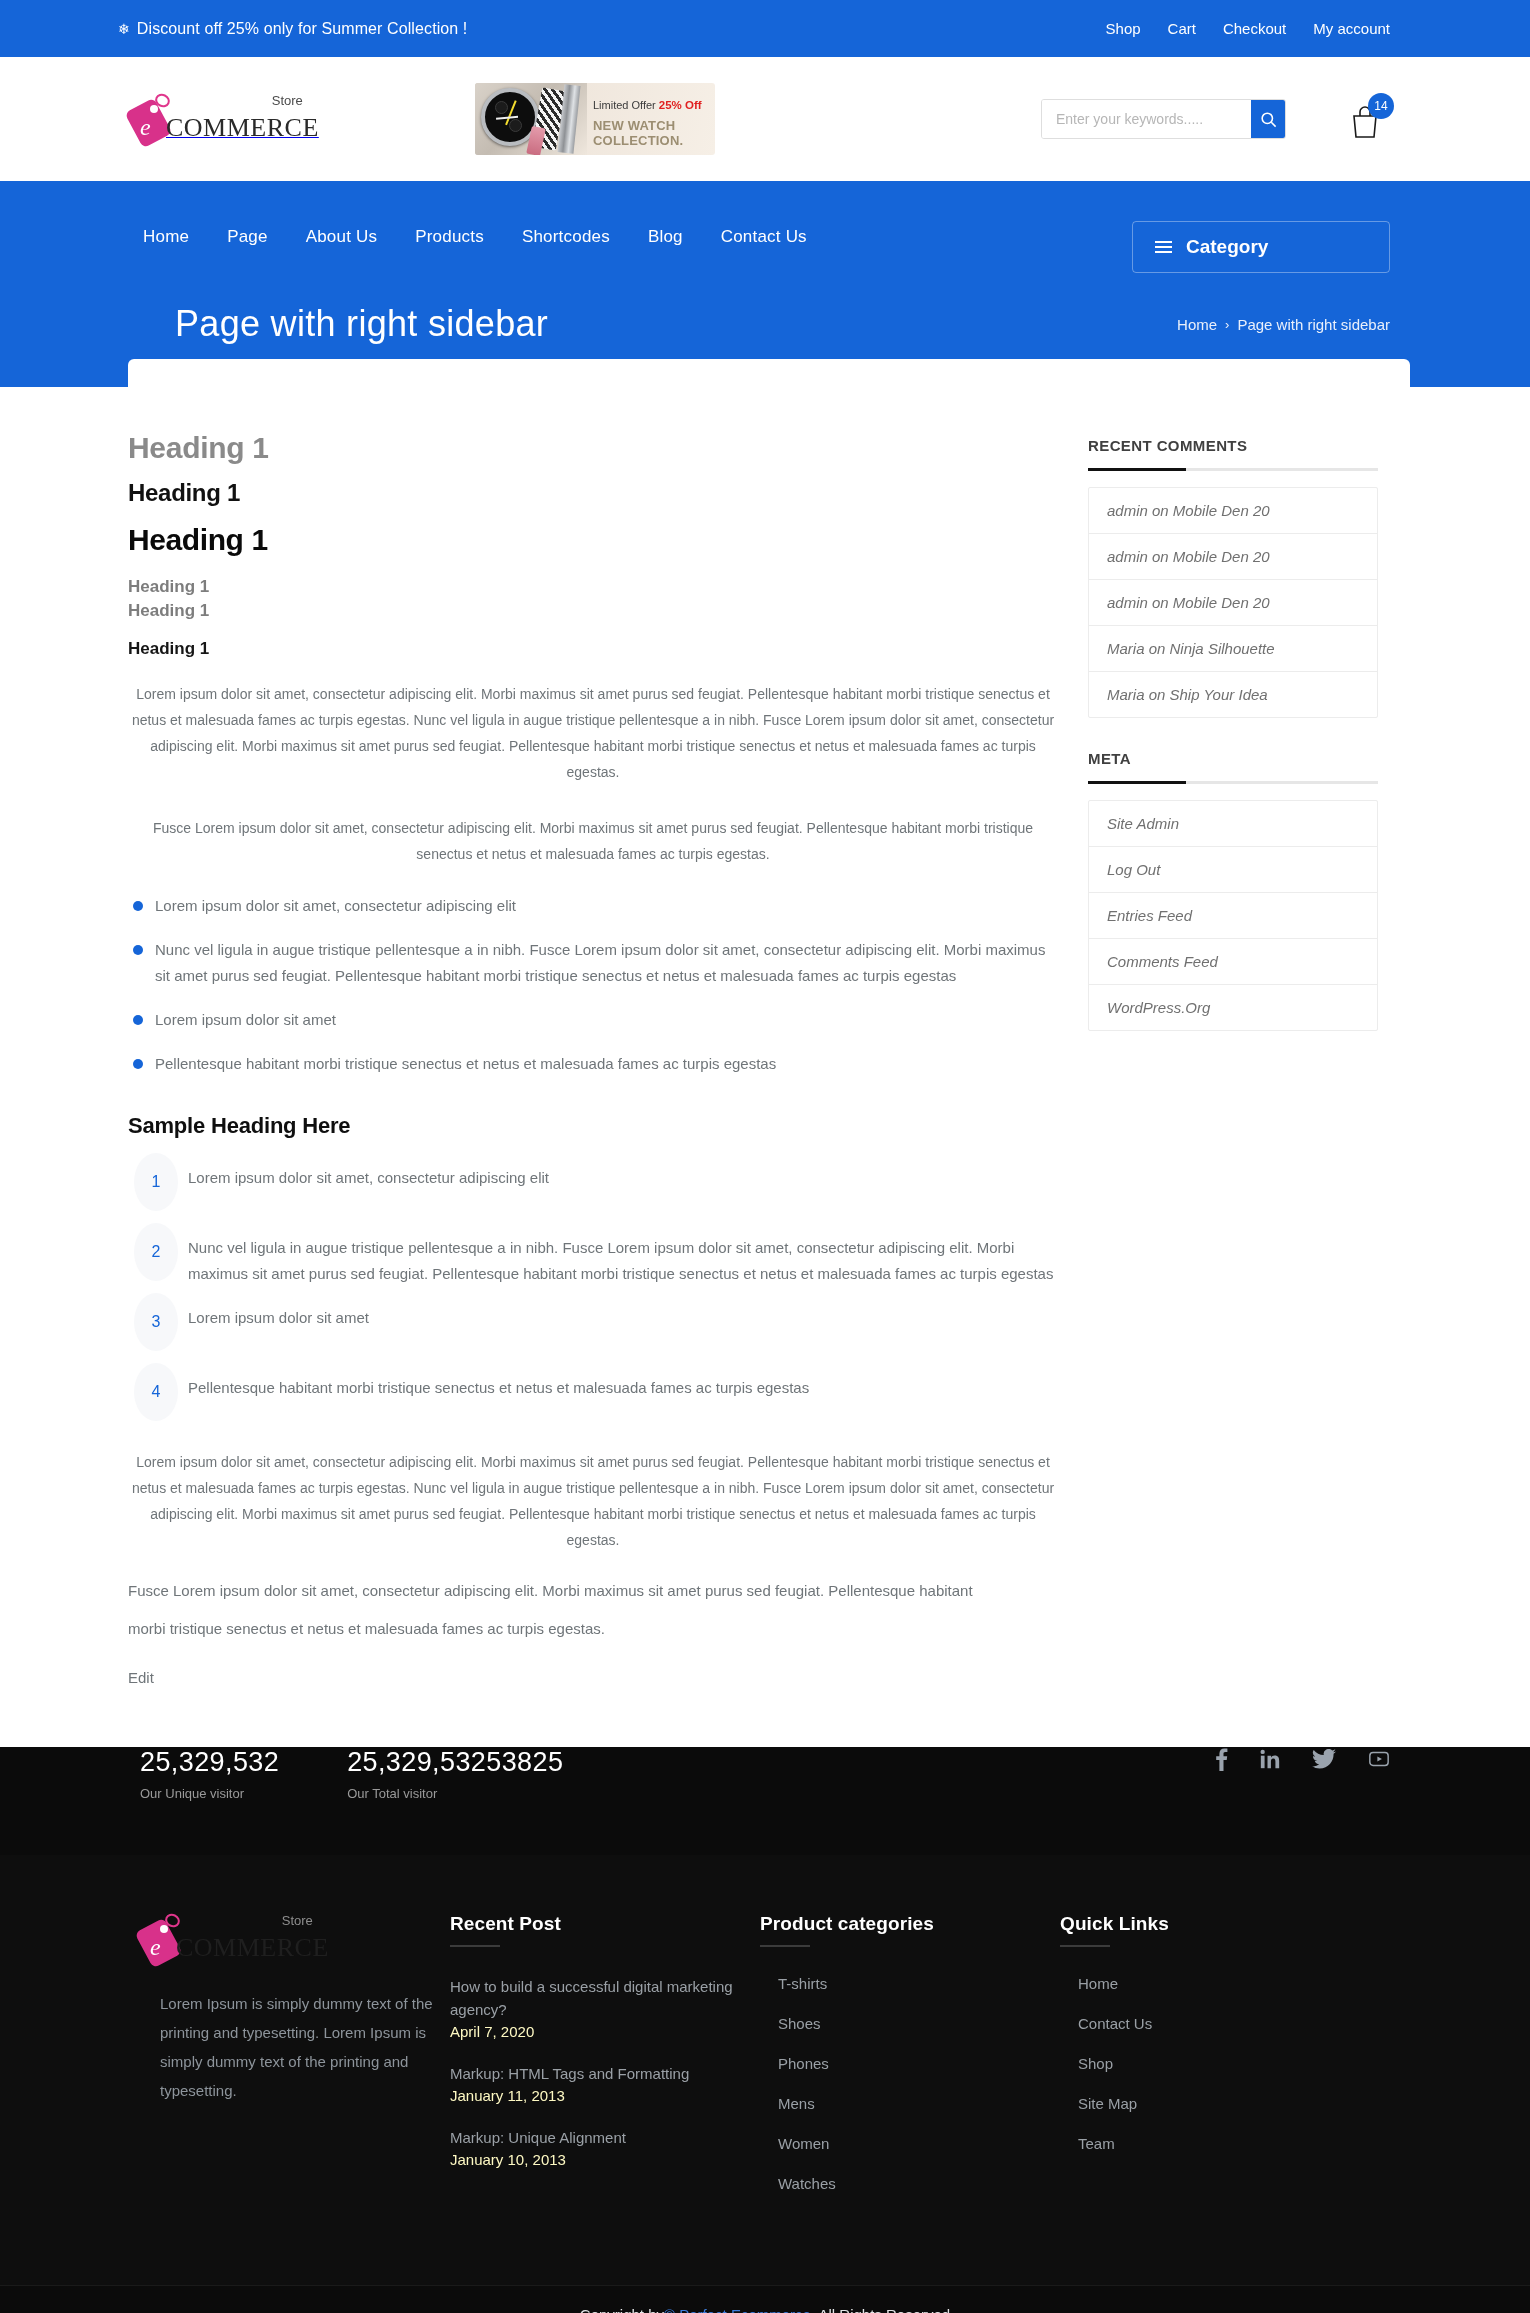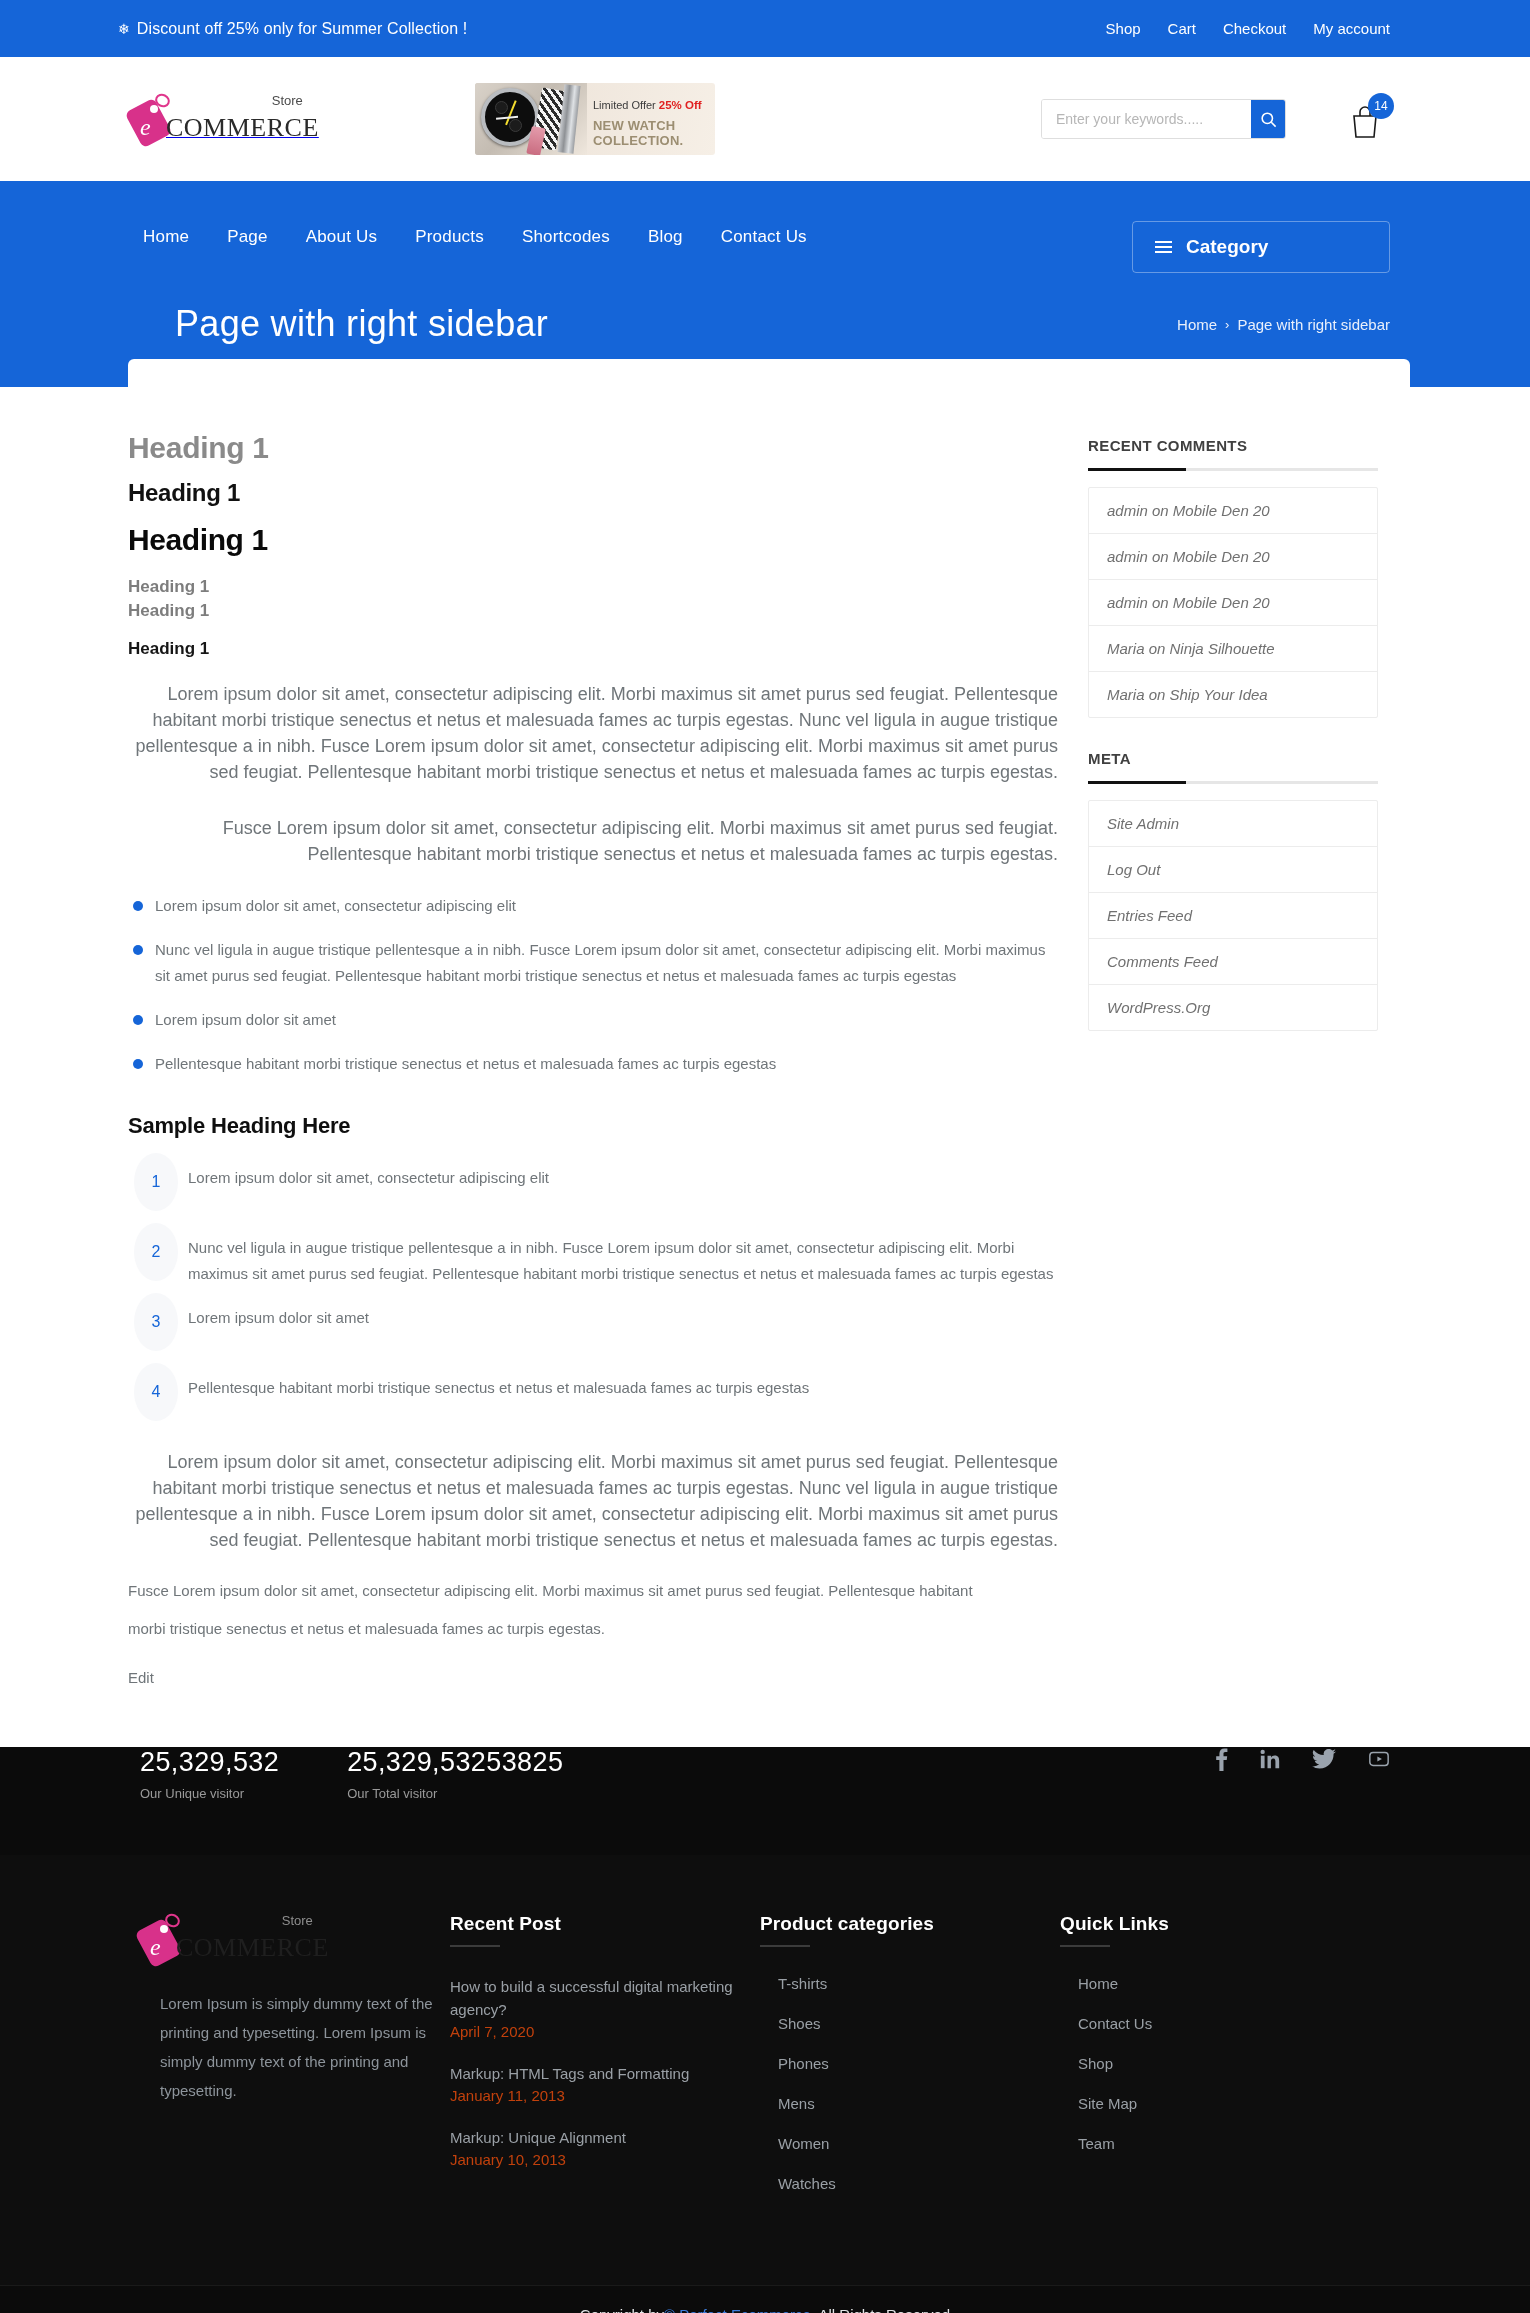--- a/index.html
+++ b/index.html
@@ -233,22 +233,22 @@
   .content { width: 930px; position: relative; }
 
   .h-sample-1 { font-size: 30px; color: #8a8a8a; font-weight: bold; letter-spacing: -.3px; }
   .h-sample-2 { font-size: 24px; color: #111; font-weight: bold; margin-top: 14px; letter-spacing: -.3px; }
   .h-sample-3 { font-size: 30px; color: #0a0a0a; font-weight: bold; margin-top: 16px; letter-spacing: -.4px; }
   .h-sample-4 { font-size: 17px; color: #7d7d7d; font-weight: bold; margin-top: 20px; }
   .h-sample-5 { font-size: 17px; color: #7d7d7d; font-weight: bold; margin-top: 4px; }
   .h-sample-6 { font-size: 17px; color: #161616; font-weight: bold; margin-top: 18px; }
 
   .para {
-    font-size: 18px; color: #6f7579; line-height: 26px;
-    margin-top: 22px; text-align: right;
+    font-size: 14px; color: #6f7579; line-height: 26px;
+    margin-top: 22px; text-align: center;
   }
   .para-2 { margin-top: 30px; }
 
   ul.bullets { list-style: none; margin-top: 26px; }
   ul.bullets li {
     position: relative; padding-left: 27px;
     font-size: 15px; color: #6f7579; line-height: 26px;
     margin-bottom: 18px;
   }
   ul.bullets li::before {
@@ -345,21 +345,21 @@
   .fcol-title {
     color: #ffffff; font-size: 19px; font-weight: bold;
     letter-spacing: .1px; margin-bottom: 10px;
   }
   .fcol-rule { width: 50px; height: 2px; background: #3b3b3b; margin-bottom: 28px; }
   .post-item { margin-bottom: 22px; }
   .post-title {
     color: #9aa0a6; font-size: 15px; line-height: 23px;
     text-decoration: none; display: block;
   }
-  .post-date { color: #c2410c; font-size: 15px; margin-top: 2px; }
+  .post-date { color: #fef9c3; font-size: 15px; margin-top: 2px; }
   .flink-list { list-style: none; }
   .flink-list li { margin-bottom: 22px; }
   .flink-list a {
     color: #9aa0a6; font-size: 15px; text-decoration: none;
     padding-left: 18px; display: inline-block;
   }
 
   .copyright {
     background: #0b0b0b;
     height: 58px;

